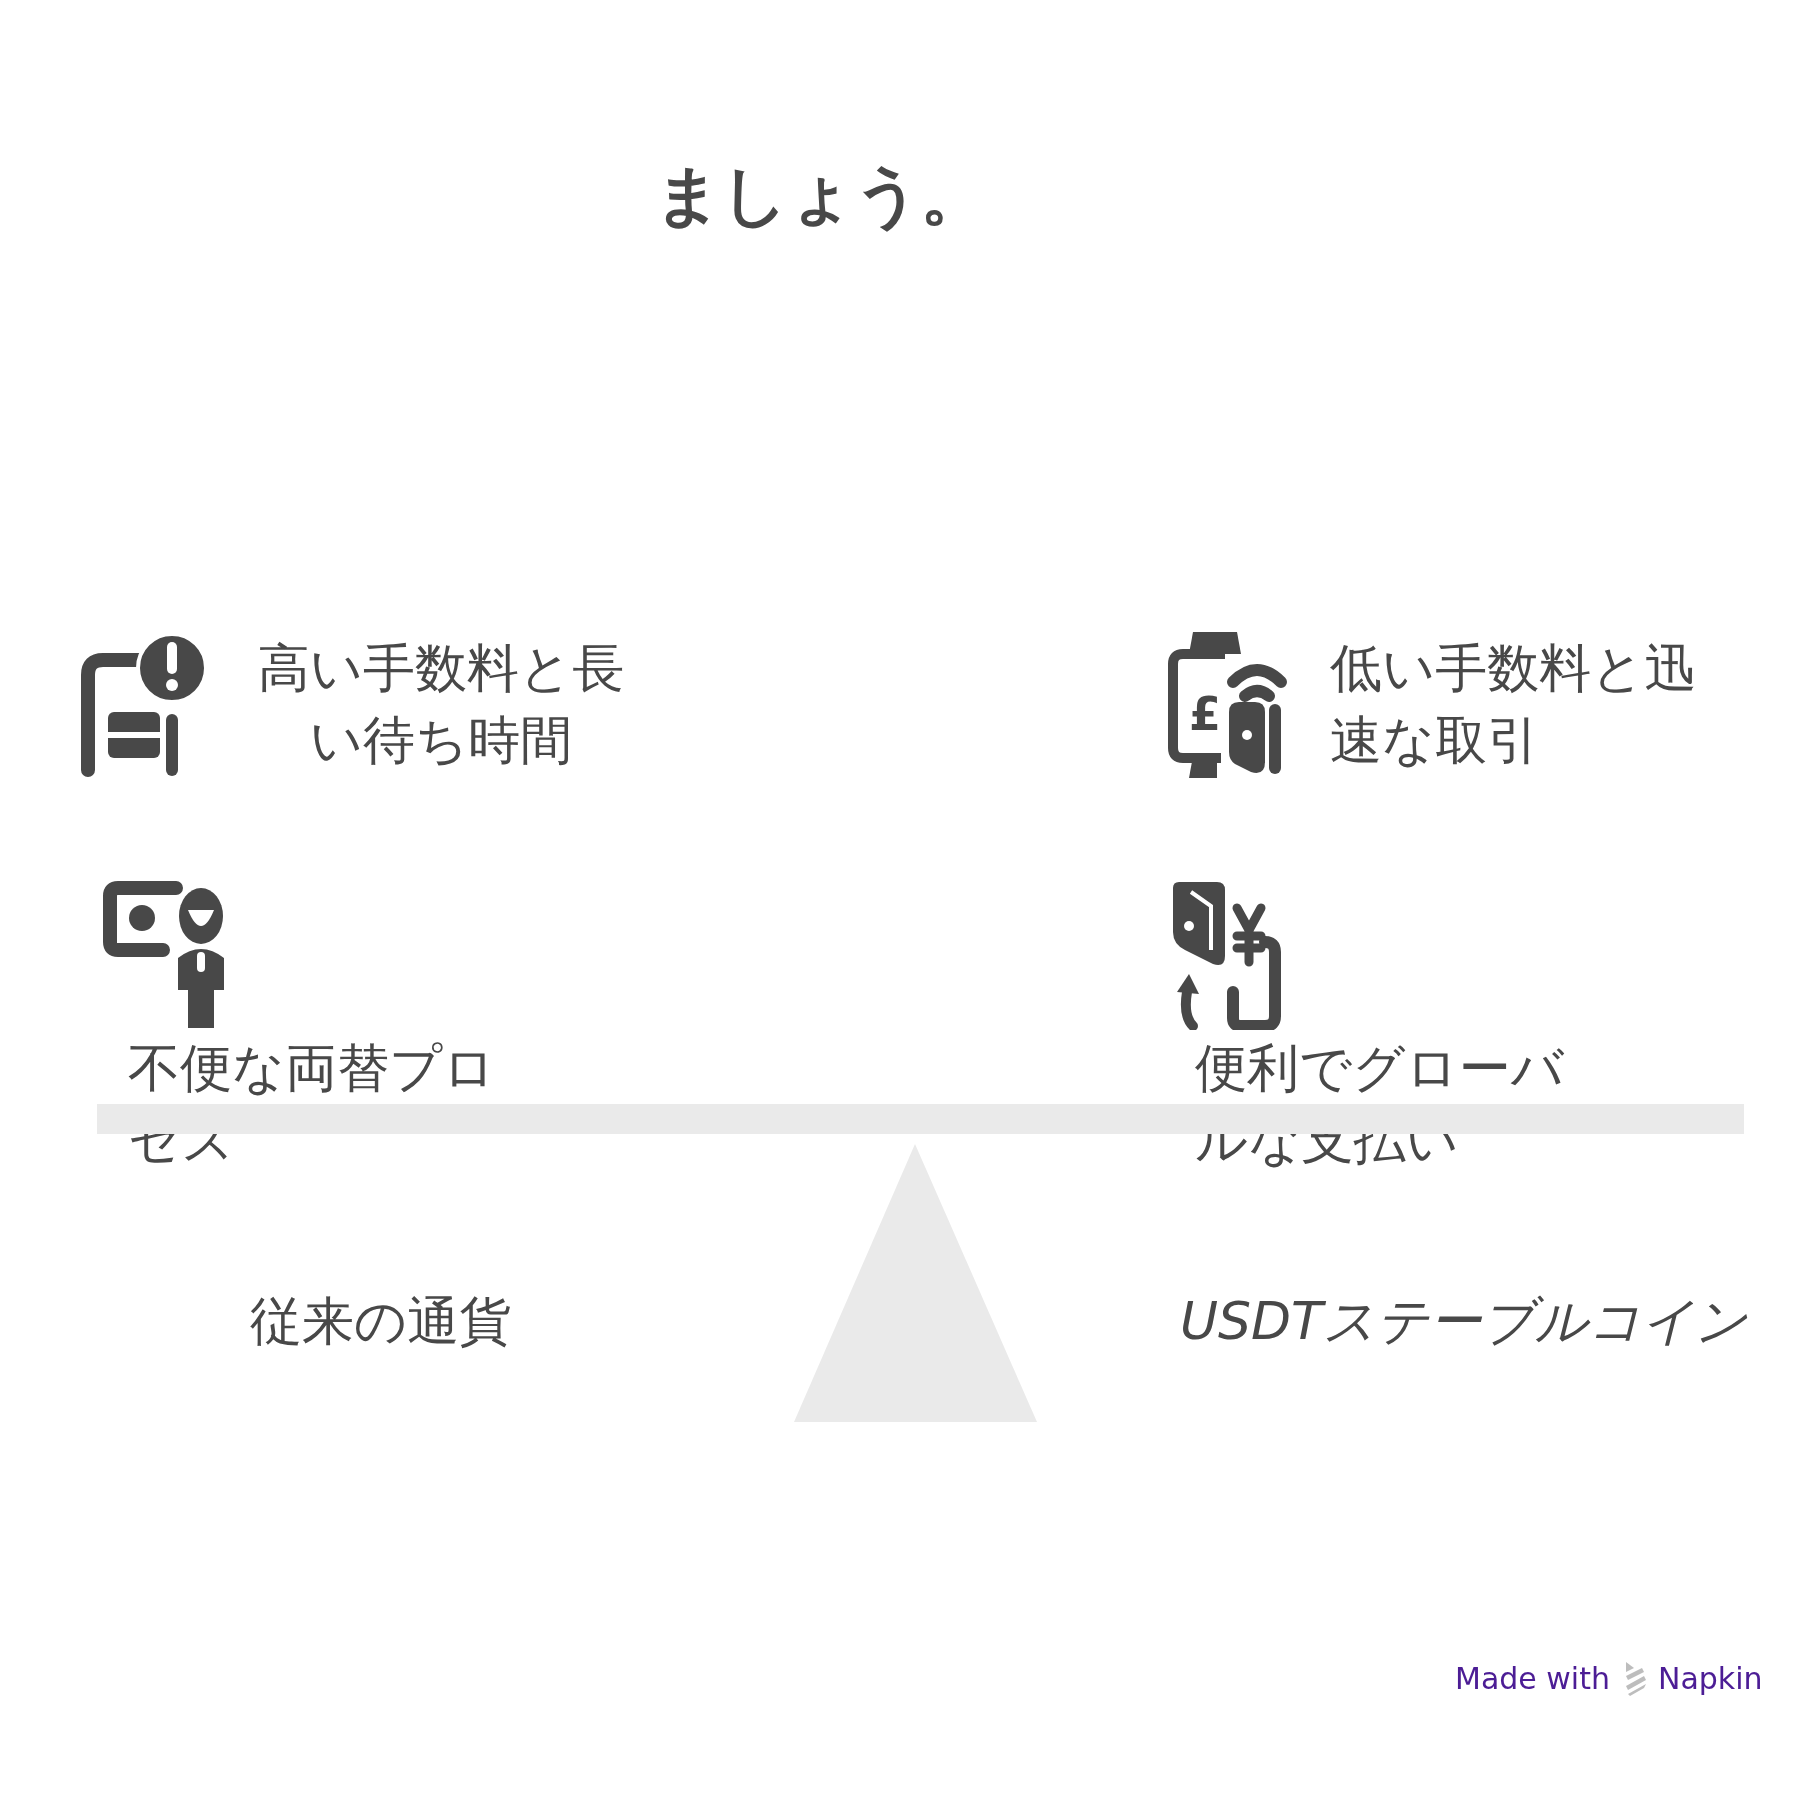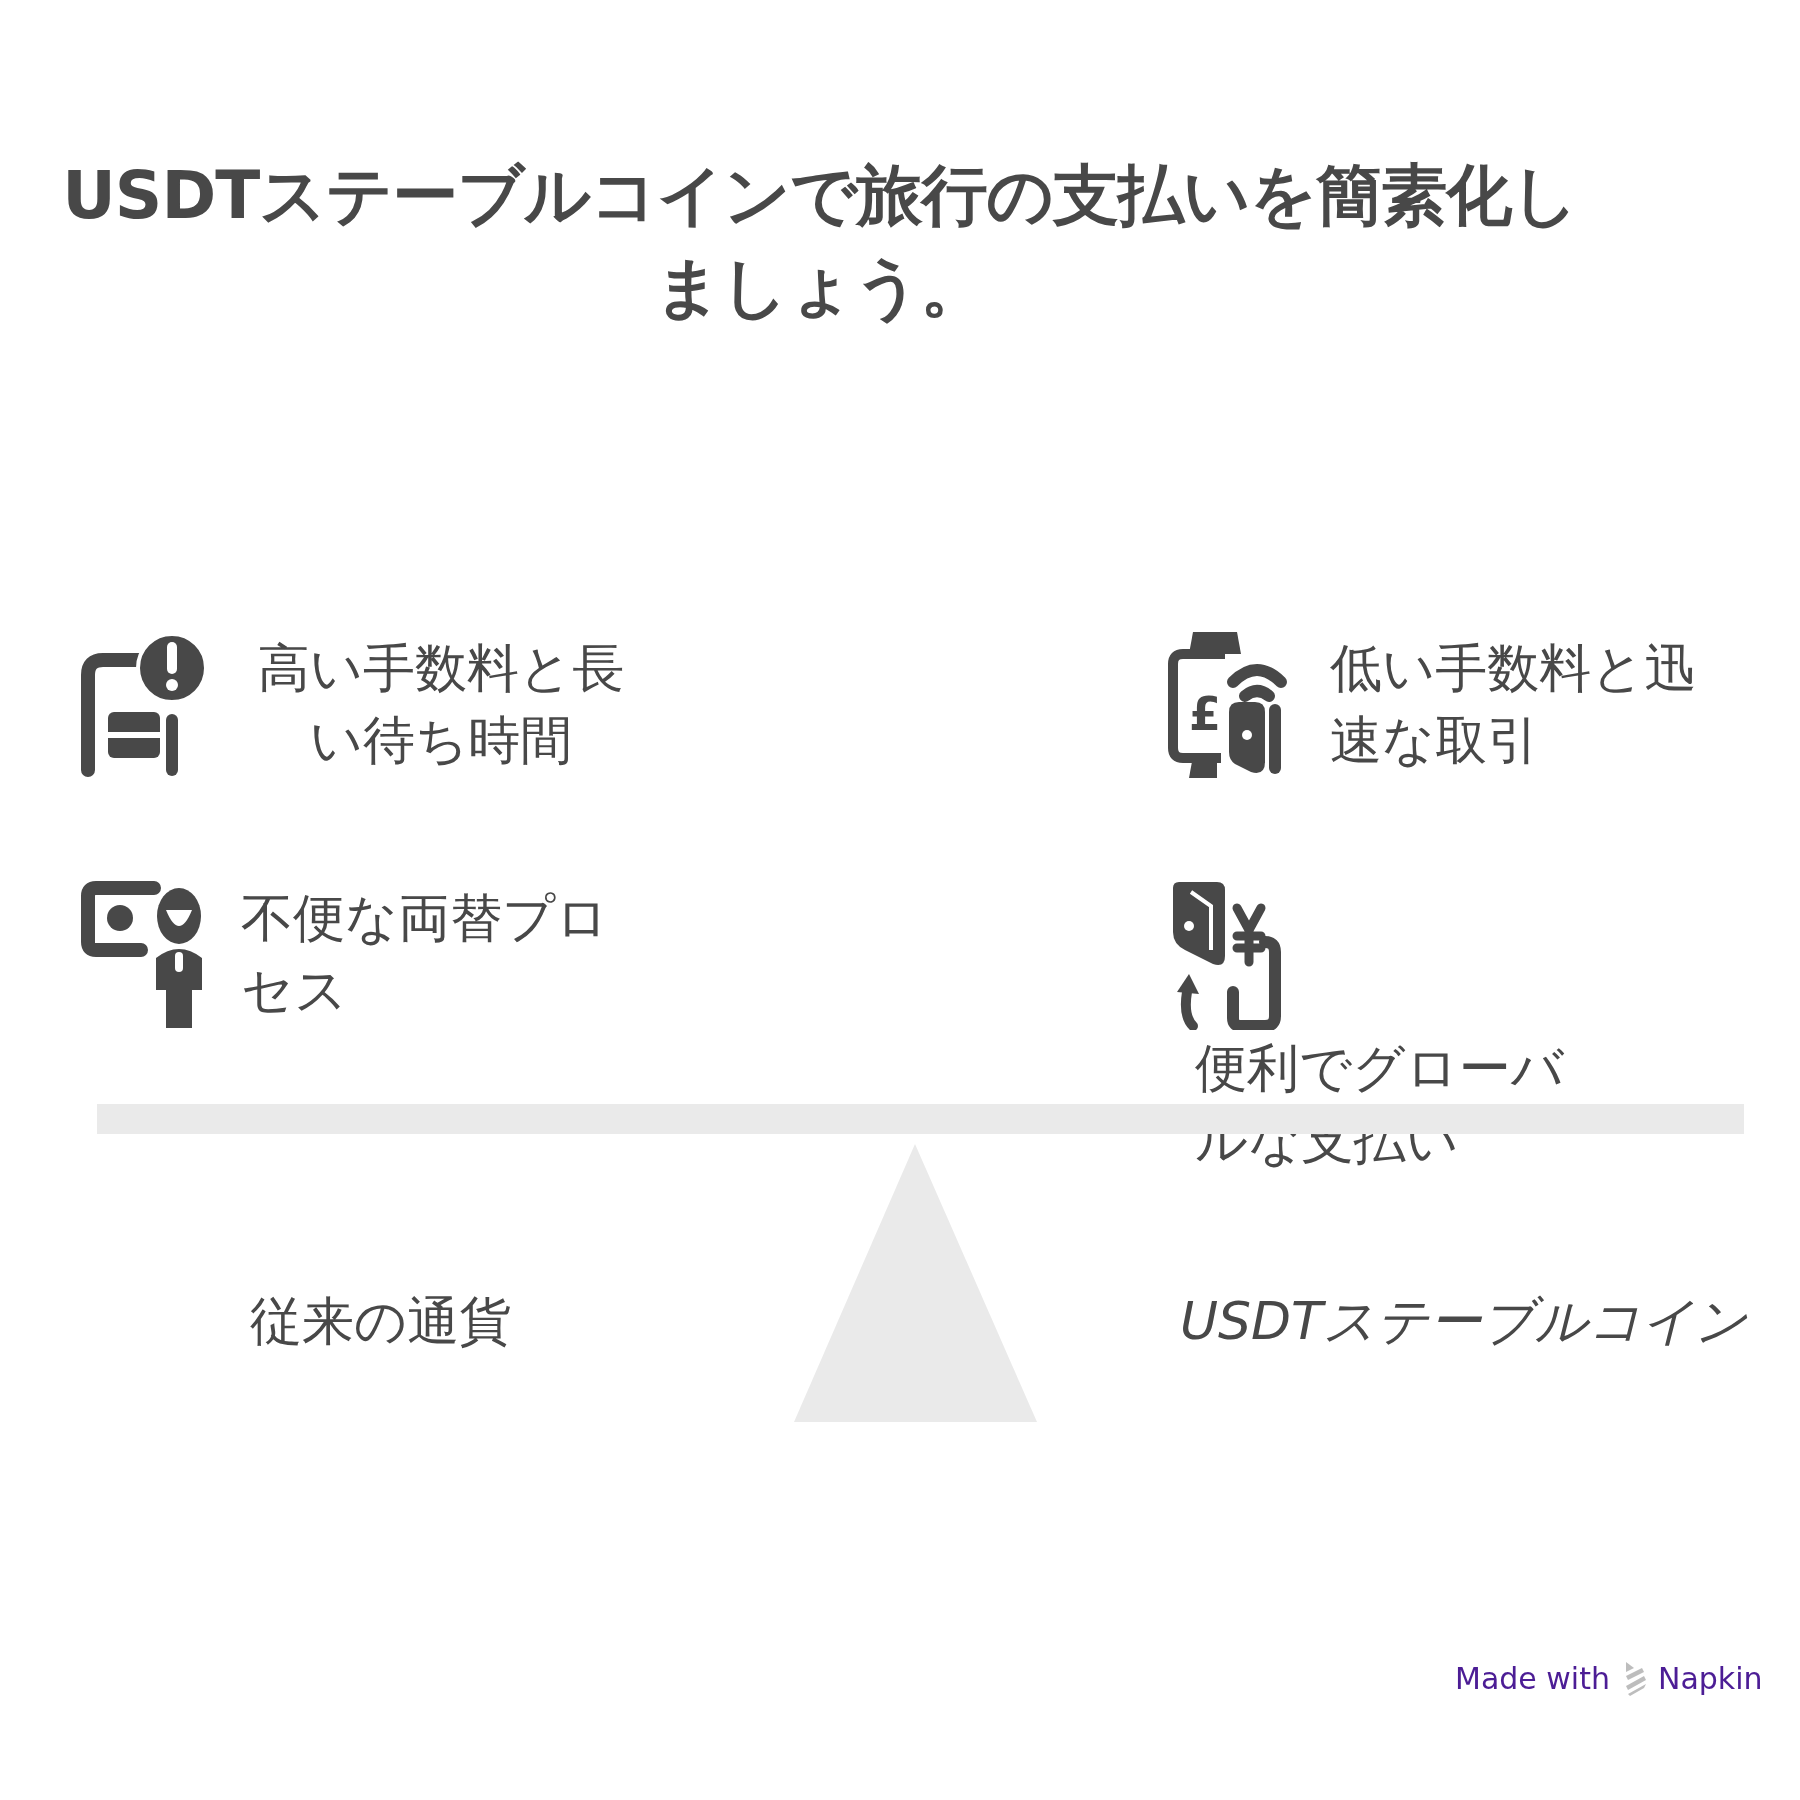--- a/index.html
+++ b/index.html
@@ -43,21 +43,21 @@
     .item .label {
       margin-left: 30px;
       font-size: 52px;
       line-height: 72px;
       color: #484848;
       width: 400px;
       margin-top: 2px;
       word-break: break-all;
     }
     #item-l1 { left: 76px;  top: 630px; text-align: center; }
-    #item-l2 { left: 76px;  top: 880px; }
+    #item-l2 { left: 98px;  top: 880px; flex-direction: column; }
     #item-r1 { left: 1165px; top: 630px; }
     #item-r2 { left: 1165px; top: 880px; flex-direction: column; }
 
     .beam {
       position: absolute;
       left: 97px;
       top: 1104px;
       width: 1647px;
       height: 30px;
       background: #eaeaea;
@@ -92,21 +92,20 @@
       font-size: 30px;
       color: #4c1d95;
       white-space: nowrap;
     }
     .footer .logo { width: 28px; height: 36px; margin: 0 8px 0 12px; }
   </style>
 </head>
 <body>
 
 <div class="title">
-  <span class="line">USDTステーブルコインで旅行の支払いを簡素化し</span>
   <span class="line">ましょう。</span>
 </div>
 
 <div class="item" id="item-l1">
   <div class="icon">
     <svg viewBox="0 0 135 150">
       <path d="M12 140 V45 Q12 30 27 30 H72" stroke="#484848" stroke-width="14" fill="none" stroke-linecap="round"></path>
       <circle cx="96" cy="38" r="34" fill="#484848" stroke="#fff" stroke-width="4"></circle>
       <rect x="91" y="12" width="10" height="32" rx="5" fill="#fff"></rect>
       <circle cx="96" cy="55" r="6" fill="#fff"></circle>

